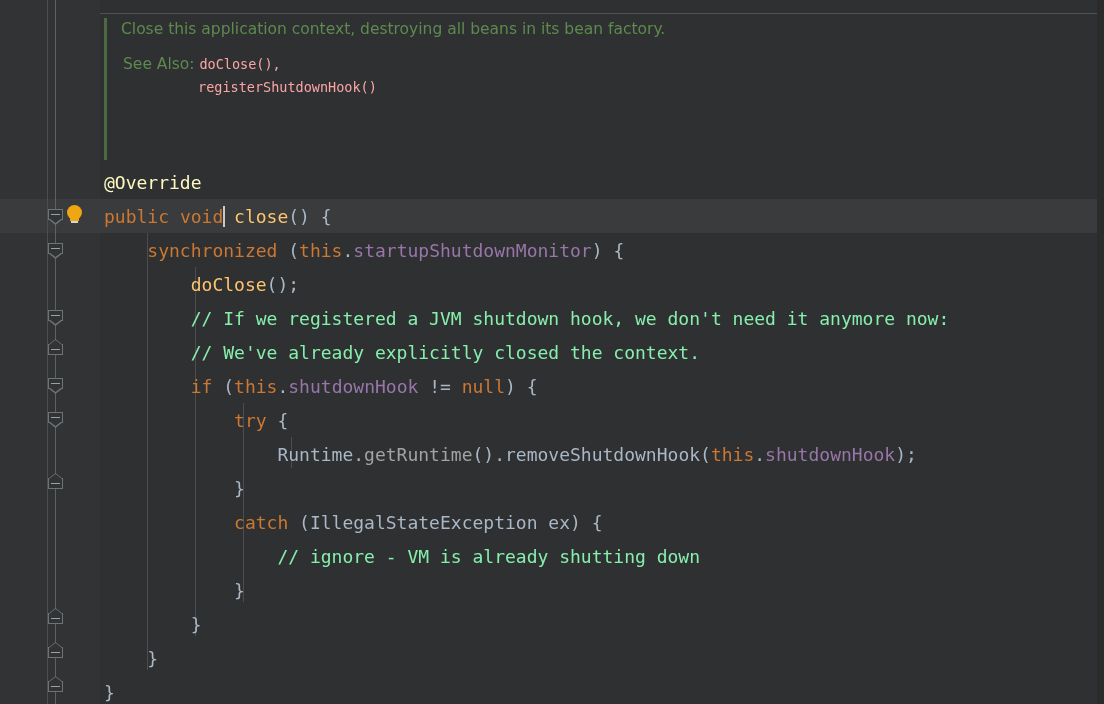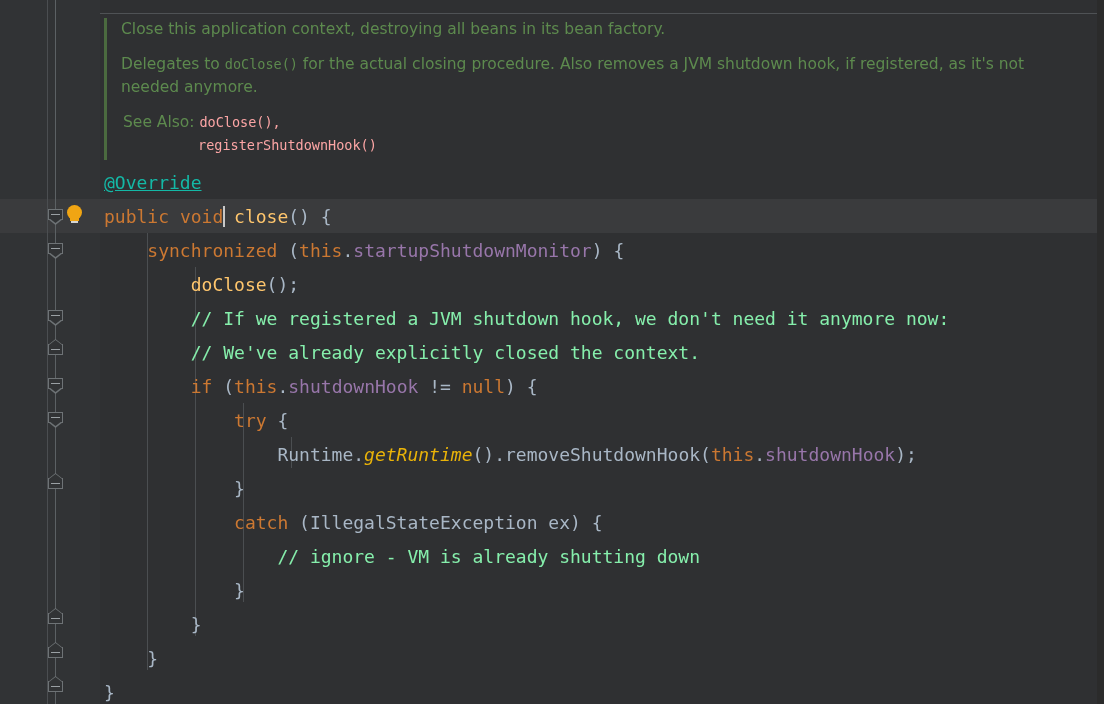--- a/index.html
+++ b/index.html
@@ -168,24 +168,24 @@
   .cur-line-gutterbg {
     position: absolute;
     left: 0px; top: 199px;
     width: 48px; height: 34px;
     background: #3a3b3d;
   }
 
   
   .kw    { color: #cc7832; }
   .cmt2  { color: #86efac; }
-  .anno  { color: #14b8a6; text-decoration: underline; }
+  .anno  { color: #fef9c3; }
   .fld   { color: #9876aa; }
   .mth   { color: #ffc66d; }
-  .stat  { color: #eab308; font-style: italic; }
+  .stat  { color: #a3a3a3; }
   .typ   { color: #a9b7c6; }
   .pun   { color: #a9b7c6; }
 
   
   .guide {
     position: absolute;
     width: 1px;
     background: #4b4e51;
   }
 
@@ -331,21 +331,20 @@
   <div class="bulb">
     <div class="glass"></div>
     <div class="base"></div>
     <div class="base2"></div>
   </div>
 
   <div class="doc-block">
     <div class="doc-bar"></div>
     <div class="doc-body">
       <p class="doc-p">Close this application context, destroying all beans in its bean factory.</p>
-      <p class="doc-p"><span>Delegates to </span><span class="doc-mono">doClose()</span><span> for the actual closing procedure. Also removes a JVM shutdown hook, if registered, as it's not needed anymore.</span></p>
       <p class="doc-see"><span>See Also:</span> <span class="doc-link">doClose(),</span><br><span class="see-indent"></span><span class="doc-link">registerShutdownHook()</span></p>
     </div>
   </div>
 
   <div class="code" id="code-host"><div class="line"><span></span><span class="anno">@Override</span></div><div class="line"><span></span><span class="kw">public</span><span class="pun"> </span><span class="kw">void</span><span class="caret"></span><span class="pun"> </span><span class="mth">close</span><span class="pun">() {</span></div><div class="line"><span>    </span><span class="kw">synchronized</span><span class="pun"> (</span><span class="kw">this</span><span class="pun">.</span><span class="fld">startupShutdownMonitor</span><span class="pun">) {</span></div><div class="line"><span>        </span><span class="mth">doClose</span><span class="pun">();</span></div><div class="line"><span>        </span><span class="cmt2">// If we registered a JVM shutdown hook, we don't need it anymore now:</span></div><div class="line"><span>        </span><span class="cmt2">// We've already explicitly closed the context.</span></div><div class="line"><span>        </span><span class="kw">if</span><span class="pun"> (</span><span class="kw">this</span><span class="pun">.</span><span class="fld">shutdownHook</span><span class="pun"> != </span><span class="kw">null</span><span class="pun">) {</span></div><div class="line"><span>            </span><span class="kw">try</span><span class="pun"> {</span></div><div class="line"><span>                </span><span class="typ">Runtime</span><span class="pun">.</span><span class="stat">getRuntime</span><span class="pun">().</span><span class="typ">removeShutdownHook</span><span class="pun">(</span><span class="kw">this</span><span class="pun">.</span><span class="fld">shutdownHook</span><span class="pun">);</span></div><div class="line"><span>            </span><span class="pun">}</span></div><div class="line"><span>            </span><span class="kw">catch</span><span class="pun"> (IllegalStateException ex) {</span></div><div class="line"><span>                </span><span class="cmt2">// ignore - VM is already shutting down</span></div><div class="line"><span>            </span><span class="pun">}</span></div><div class="line"><span>        </span><span class="pun">}</span></div><div class="line"><span>    </span><span class="pun">}</span></div><div class="line"><span></span><span class="pun">}</span></div></div>
 
 
 </div>
 
 </body></html>

